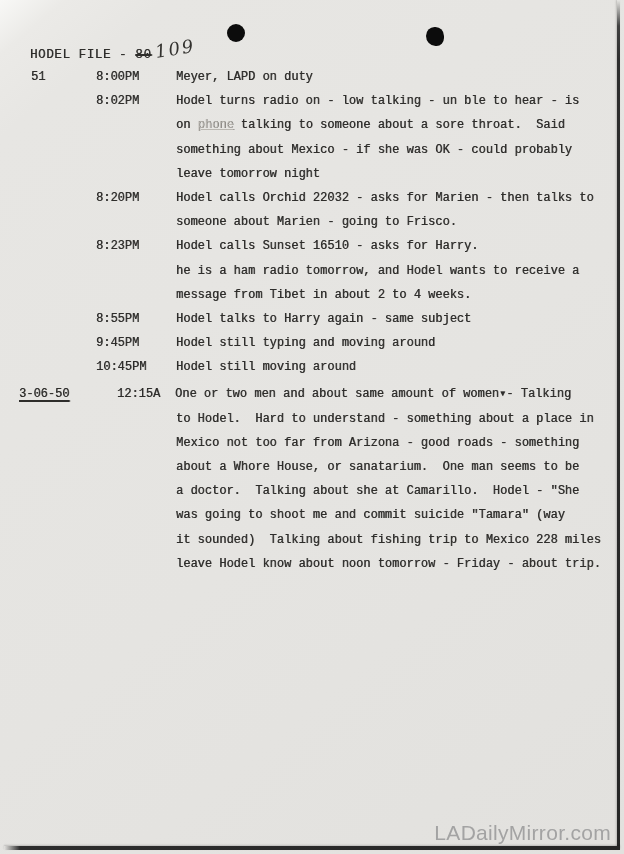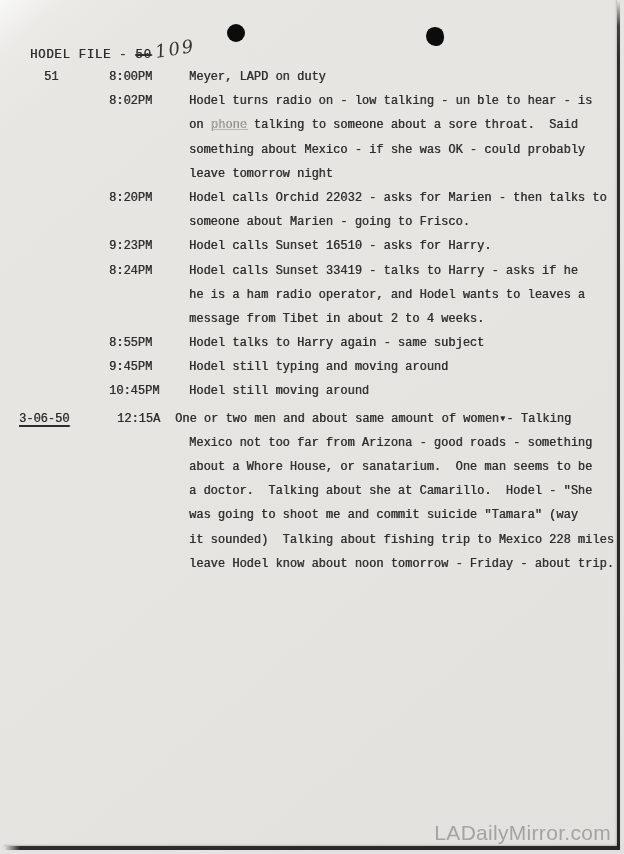--- a/index.html
+++ b/index.html
@@ -33,21 +33,21 @@
     text-shadow:.5px 0 0 rgba(46,45,43,.7);
   }
   .struck{text-decoration:line-through;text-decoration-thickness:1.5px;}
   .hand{
     display:inline-block;font-family:"DejaVu Serif",serif;font-style:italic;
     font-size:18px;letter-spacing:2px;transform:rotate(-9deg);
     position:relative;top:-3px;margin-left:3px;color:#33322f;text-shadow:none;
   }
   
   .rows{position:absolute;left:0;top:65px;right:0;}
-  .row{line-height:24.2px;height:24.2px;padding-left:44px;white-space:pre;font-size:12px;}
+  .row{line-height:24.2px;height:24.2px;padding-left:31px;white-space:pre;font-size:12px;}
   .row span{text-shadow:.5px 0 0 rgba(46,45,43,.72);}
   .marker{display:inline-block;width:65px;}
   .time{display:inline-block;width:80px;}
   .date-row{padding-left:19px;margin-top:3px;}
   .date-row .marker{width:76px;text-decoration:underline;text-decoration-thickness:1.5px;text-underline-offset:3px;}
   .date-row .time{text-indent:22px;}
   .faint{color:#bab7b1;text-shadow:none;text-decoration:underline;}
   
   .watermark{
     position:absolute;right:13px;bottom:9px;
@@ -56,38 +56,38 @@
   }
 </style>
 </head>
 <body>
 
 <div class="page">
 
   <span class="hole left"></span>
   <span class="hole right"></span>
 
-  <div class="header"><span>HODEL FILE - </span><span class="struck">50</span><span class="hand">109</span></div>
+  <div class="header"><span>HODEL FILE - </span><span class="struck">80</span><span class="hand">109</span></div>
 
   <div class="rows">
     <div class="row"><span class="marker">51</span><span class="time">8:00PM</span><span class="text">Meyer, LAPD on duty</span></div>
     <div class="row"><span class="marker"></span><span class="time">8:02PM</span><span class="text">Hodel turns radio on - low talking - un ble to hear - is</span></div>
     <div class="row"><span class="marker"></span><span class="time"></span><span class="text"><span>on </span><span class="faint">phone</span><span> talking to someone about a sore throat.  Said</span></span></div>
     <div class="row"><span class="marker"></span><span class="time"></span><span class="text">something about Mexico - if she was OK - could probably</span></div>
     <div class="row"><span class="marker"></span><span class="time"></span><span class="text">leave tomorrow night</span></div>
     <div class="row"><span class="marker"></span><span class="time">8:20PM</span><span class="text">Hodel calls Orchid 22032 - asks for Marien - then talks to</span></div>
     <div class="row"><span class="marker"></span><span class="time"></span><span class="text">someone about Marien - going to Frisco.</span></div>
-    <div class="row"><span class="marker"></span><span class="time">9:23PM</span><span class="text">Hodel calls Sunset 16510 - asks for Harry.</span></div>
-    <div class="row"><span class="marker"></span><span class="time">8:24PM</span><span class="text">Hodel calls Sunset 33419 - talks to Harry - asks if he</span></div>
-    <div class="row"><span class="marker"></span><span class="time"></span><span class="text">he is a ham radio operator, and Hodel wants to leaves a</span></div>
+    <div class="row"><span class="marker"></span><span class="time">8:23PM</span><span class="text">Hodel calls Sunset 16510 - asks for Harry.</span></div>
+    <div class="row"><span class="marker"></span><span class="time"></span><span class="text">he is a ham radio tomorrow, and Hodel wants to receive a</span></div>
     <div class="row"><span class="marker"></span><span class="time"></span><span class="text">message from Tibet in about 2 to 4 weeks.</span></div>
     <div class="row"><span class="marker"></span><span class="time">8:55PM</span><span class="text">Hodel talks to Harry again - same subject</span></div>
     <div class="row"><span class="marker"></span><span class="time">9:45PM</span><span class="text">Hodel still typing and moving around</span></div>
     <div class="row"><span class="marker"></span><span class="time">10:45PM</span><span class="text">Hodel still moving around</span></div>
     <div class="row date-row"><span class="marker">3-06-50</span><span class="time">12:15A</span><span class="text">One or two men and about same amount of women▾- Talking</span></div>
+    <div class="row"><span class="marker"></span><span class="time"></span><span class="text">to Hodel.  Hard to understand - something about a place in</span></div>
     <div class="row"><span class="marker"></span><span class="time"></span><span class="text">Mexico not too far from Arizona - good roads - something</span></div>
     <div class="row"><span class="marker"></span><span class="time"></span><span class="text">about a Whore House, or sanatarium.  One man seems to be</span></div>
     <div class="row"><span class="marker"></span><span class="time"></span><span class="text">a doctor.  Talking about she at Camarillo.  Hodel - "She</span></div>
     <div class="row"><span class="marker"></span><span class="time"></span><span class="text">was going to shoot me and commit suicide "Tamara" (way</span></div>
     <div class="row"><span class="marker"></span><span class="time"></span><span class="text">it sounded)  Talking about fishing trip to Mexico 228 miles</span></div>
     <div class="row"><span class="marker"></span><span class="time"></span><span class="text">leave Hodel know about noon tomorrow - Friday - about trip.</span></div>
   </div>
 
   <div class="watermark">LADailyMirror.com</div>
 

